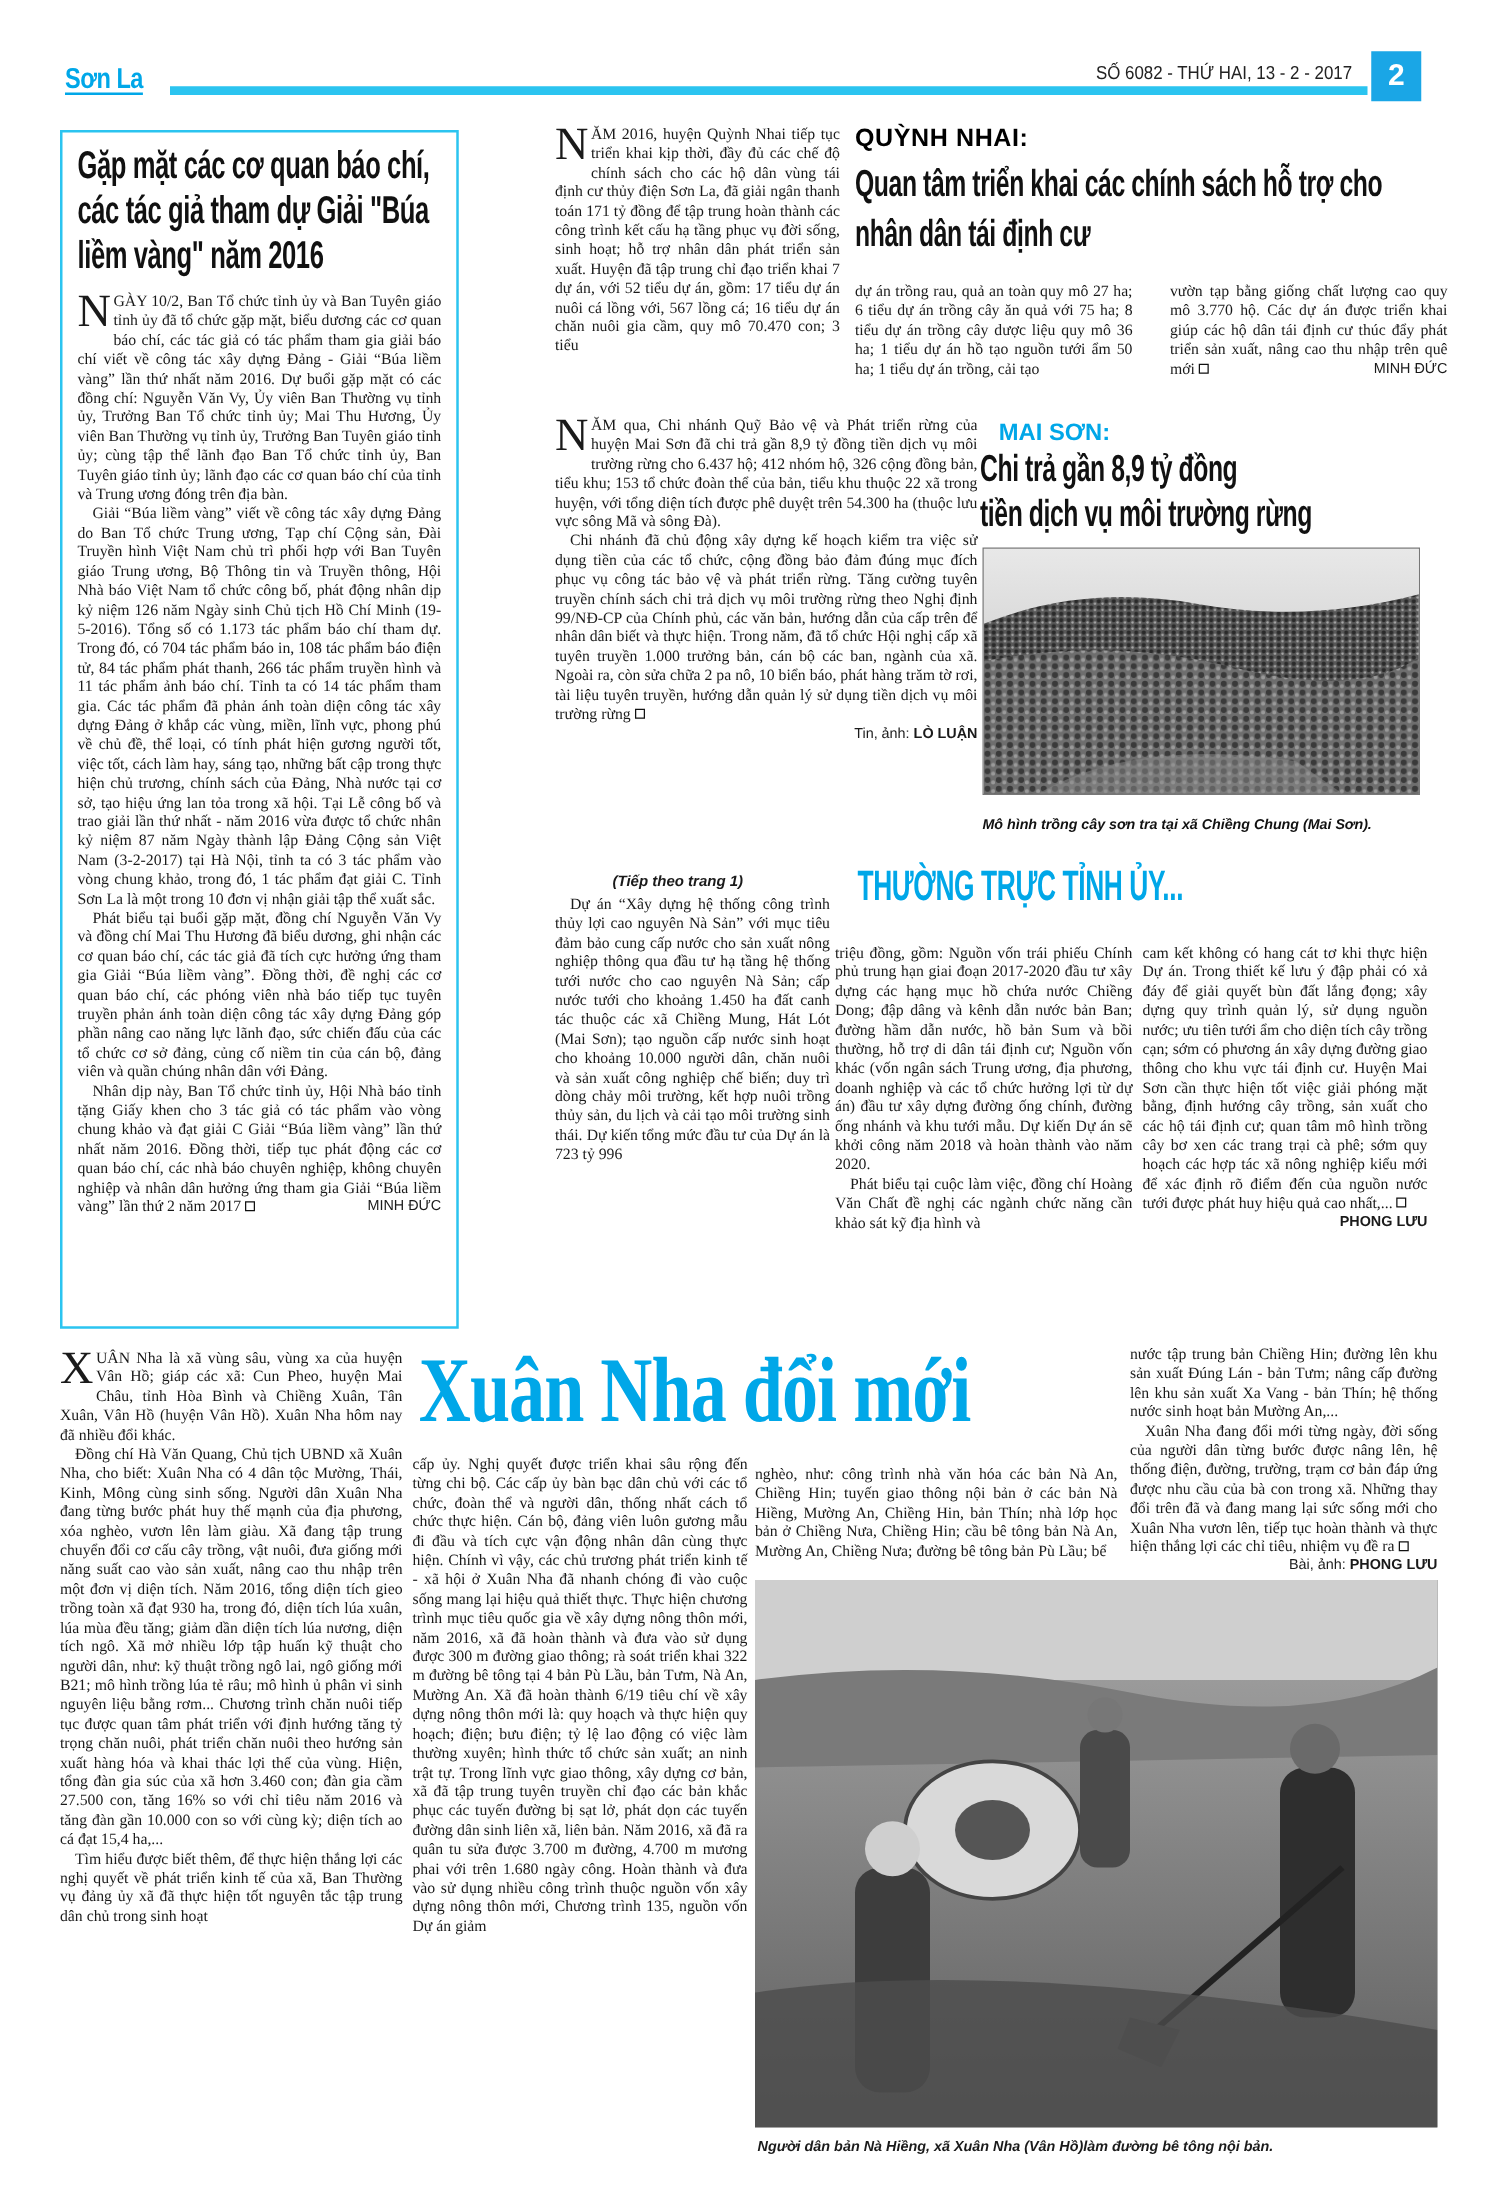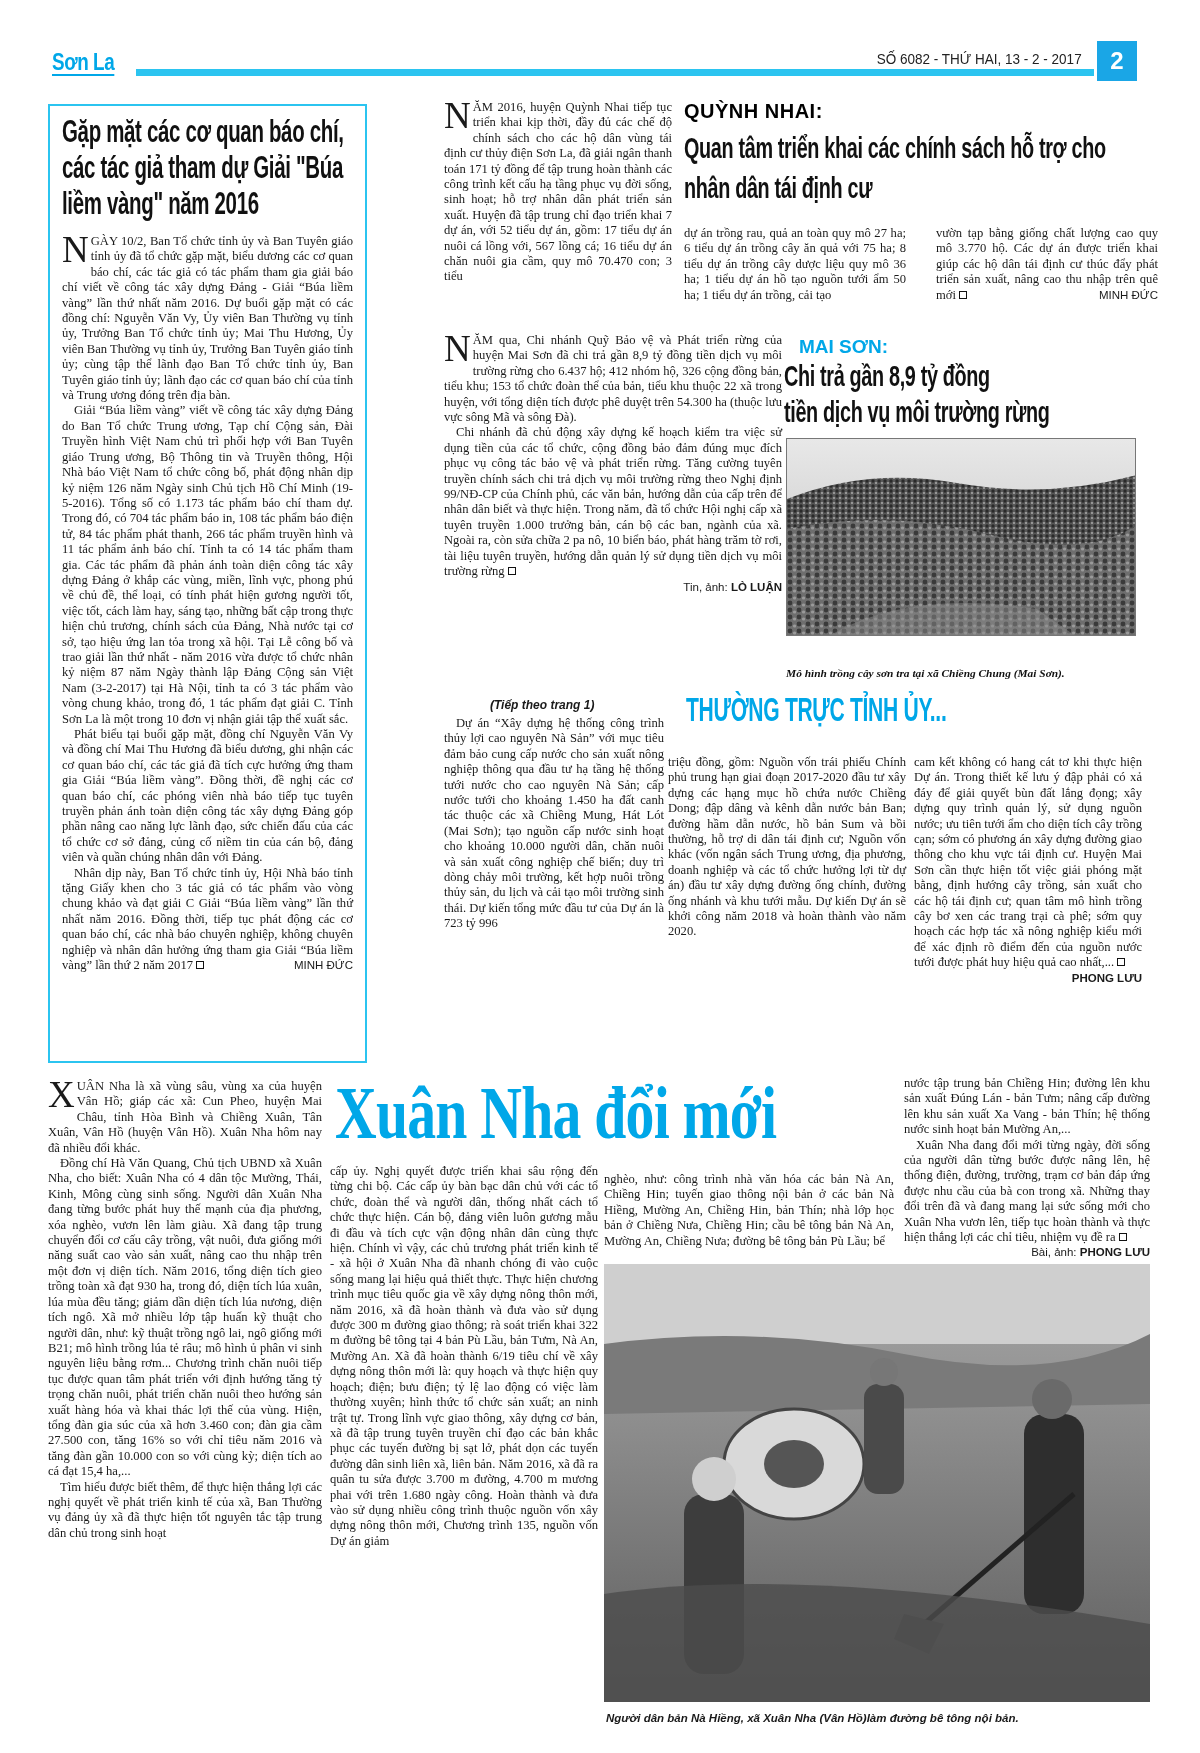--- a/index.html
+++ b/index.html
@@ -32,21 +32,21 @@
   .a2-kicker { left: 684px; top: 100px; font-family: "Liberation Sans", sans-serif; font-weight: bold; font-size: 20px; color: #000000; letter-spacing: 0.5px; }
   .a2-title { left: 684px; top: 128px; width: 700px; font-size: 30px; line-height: 40px; color: #111; transform: scaleX(0.66); }
   .a2-col2 { left: 684px; top: 226px; width: 222px; }
   .a2-col3 { left: 936px; top: 226px; width: 222px; }
 
   
   .a3-text { left: 444px; top: 333px; width: 338px; }
   .a3-kicker { left: 784px; top: 336px; font-family: "Liberation Sans", sans-serif; font-weight: bold; font-size: 19px; color: #00a7e8; margin-left: 15px; }
   .a3-title { left: 784px; top: 358px; width: 580px; font-size: 30px; line-height: 36px; color: #111; transform: scaleX(0.66); }
   .a3-photo { left: 786px; top: 438px; width: 350px; height: 198px; border: 1px solid #777; overflow: hidden; }
-  .a3-caption { left: 786px; top: 654px; font-family: Liberation Serif, serif; font-style: italic; font-weight: bold; font-size: 11.4px; color: #111; margin-top: 13px; }
+  .a3-caption { left: 786px; top: 654px; font-family: Liberation Sans, sans-serif; font-style: italic; font-weight: bold; font-size: 11.4px; color: #111; }
 
   
   .a4-cont { left: 490px; top: 698px; font-family: "Liberation Sans", sans-serif; font-style: italic; font-weight: bold; font-size: 12px; }
   .a4-title { left: 686px; top: 690px; font-size: 34px; color: #00a7e8; transform: scaleX(0.62); width: 700px; }
   .a4-col1 { left: 444px; top: 716px; width: 220px; }
   .a4-col2 { left: 668px; top: 755px; width: 238px; }
   .a4-col3 { left: 914px; top: 755px; width: 228px; }
 
   
   .a5-col1 { left: 48px; top: 1079px; width: 274px; }
@@ -126,20 +126,21 @@
 </div>
 <div class="abs a3-caption">Mô hình trồng cây sơn tra tại xã Chiềng Chung (Mai Sơn).</div>
 
 <div class="abs a4-cont">(Tiếp theo trang 1)</div>
 <div class="abs a4-title cond" style="transform-origin:left top;">THƯỜNG TRỰC TỈNH ỦY...</div>
 <div class="abs txt a4-col1">
   <p>Dự án “Xây dựng hệ thống công trình thủy lợi cao nguyên Nà Sản” với mục tiêu đảm bảo cung cấp nước cho sản xuất nông nghiệp thông qua đầu tư hạ tầng hệ thống tưới nước cho cao nguyên Nà Sản; cấp nước tưới cho khoảng 1.450 ha đất canh tác thuộc các xã Chiềng Mung, Hát Lót (Mai Sơn); tạo nguồn cấp nước sinh hoạt cho khoảng 10.000 người dân, chăn nuôi và sản xuất công nghiệp chế biến; duy trì dòng chảy môi trường, kết hợp nuôi trồng thủy sản, du lịch và cải tạo môi trường sinh thái. Dự kiến tổng mức đầu tư của Dự án là 723 tỷ 996</p>
 </div>
 <div class="abs txt a4-col2">
   <p class="drop">triệu đồng, gồm: Nguồn vốn trái phiếu Chính phủ trung hạn giai đoạn 2017-2020 đầu tư xây dựng các hạng mục hồ chứa nước Chiềng Dong; đập dâng và kênh dẫn nước bản Ban; đường hầm dẫn nước, hồ bản Sum và bồi thường, hỗ trợ di dân tái định cư; Nguồn vốn khác (vốn ngân sách Trung ương, địa phương, doanh nghiệp và các tổ chức hưởng lợi từ dự án) đầu tư xây dựng đường ống chính, đường ống nhánh và khu tưới mẫu. Dự kiến Dự án sẽ khởi công năm 2018 và hoàn thành vào năm 2020.</p>
+  <p>Phát biểu tại cuộc làm việc, đồng chí Hoàng Văn Chất đề nghị các ngành chức năng cần khảo sát kỹ địa hình và</p>
 </div>
 <div class="abs txt a4-col3">
   <p class="drop"><span>cam kết không có hang cát tơ khi thực hiện Dự án. Trong thiết kế lưu ý đập phải có xả đáy để giải quyết bùn đất lắng đọng; xây dựng quy trình quản lý, sử dụng nguồn nước; ưu tiên tưới ẩm cho diện tích cây trồng cạn; sớm có phương án xây dựng đường giao thông cho khu vực tái định cư. Huyện Mai Sơn cần thực hiện tốt việc giải phóng mặt bằng, định hướng cây trồng, sản xuất cho các hộ tái định cư; quan tâm mô hình trồng cây bơ xen các trang trại cà phê; sớm quy hoạch các hợp tác xã nông nghiệp kiểu mới để xác định rõ điểm đến của nguồn nước tưới được phát huy hiệu quả cao nhất,...</span><span class="box"></span></p>
   <div class="byline-line"><b>PHONG LƯU</b></div>
 </div>
 
 <div class="abs txt a5-col1">
   <p class="drop"><span class="dropcap">X</span><span>UÂN Nha là xã vùng sâu, vùng xa của huyện Vân Hồ; giáp các xã: Cun Pheo, huyện Mai Châu, tỉnh Hòa Bình và Chiềng Xuân, Tân Xuân, Vân Hồ (huyện Vân Hồ). Xuân Nha hôm nay đã nhiều đổi khác.</span></p>
   <p>Đồng chí Hà Văn Quang, Chủ tịch UBND xã Xuân Nha, cho biết: Xuân Nha có 4 dân tộc Mường, Thái, Kinh, Mông cùng sinh sống. Người dân Xuân Nha đang từng bước phát huy thế mạnh của địa phương, xóa nghèo, vươn lên làm giàu. Xã đang tập trung chuyển đổi cơ cấu cây trồng, vật nuôi, đưa giống mới năng suất cao vào sản xuất, nâng cao thu nhập trên một đơn vị diện tích. Năm 2016, tổng diện tích gieo trồng toàn xã đạt 930 ha, trong đó, diện tích lúa xuân, lúa mùa đều tăng; giảm dần diện tích lúa nương, diện tích ngô. Xã mở nhiều lớp tập huấn kỹ thuật cho người dân, như: kỹ thuật trồng ngô lai, ngô giống mới B21; mô hình trồng lúa tẻ râu; mô hình ủ phân vi sinh nguyên liệu bằng rơm... Chương trình chăn nuôi tiếp tục được quan tâm phát triển với định hướng tăng tỷ trọng chăn nuôi, phát triển chăn nuôi theo hướng sản xuất hàng hóa và khai thác lợi thế của vùng. Hiện, tổng đàn gia súc của xã hơn 3.460 con; đàn gia cầm 27.500 con, tăng 16% so với chỉ tiêu năm 2016 và tăng đàn gần 10.000 con so với cùng kỳ; diện tích ao cá đạt 15,4 ha,...</p>
   <p>Tìm hiểu được biết thêm, để thực hiện thắng lợi các nghị quyết về phát triển kinh tế của xã, Ban Thường vụ đảng ủy xã đã thực hiện tốt nguyên tắc tập trung dân chủ trong sinh hoạt</p>

